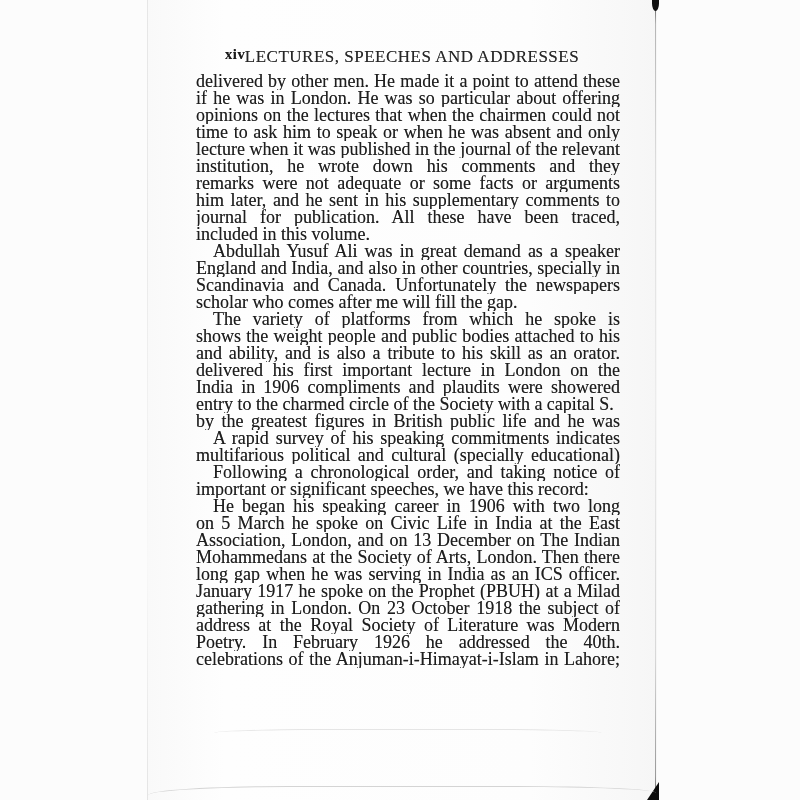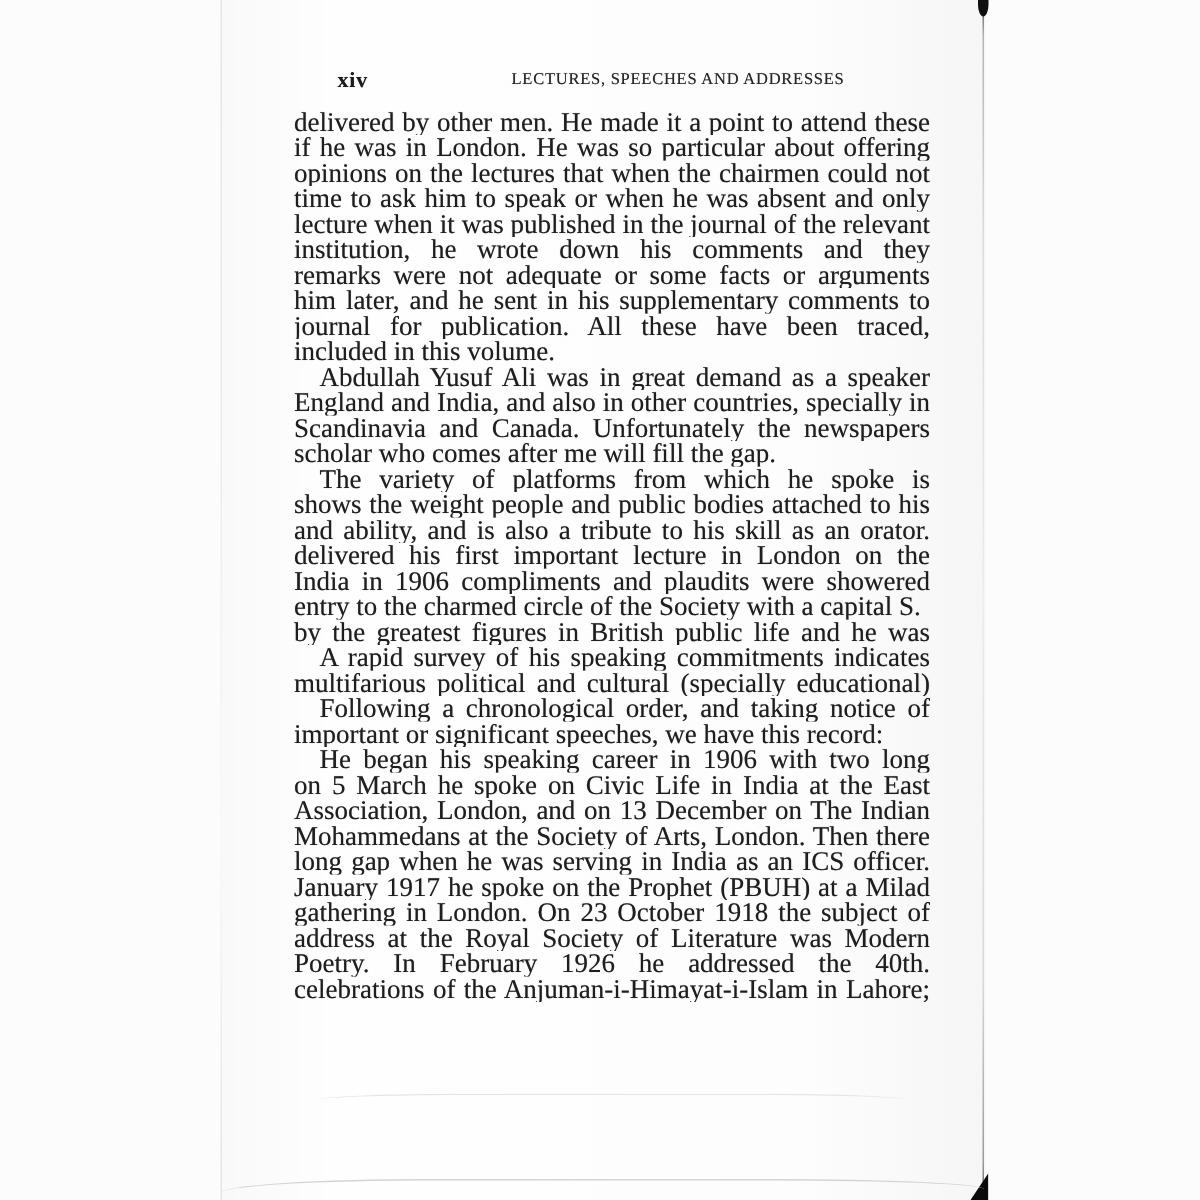--- a/index.html
+++ b/index.html
@@ -49,24 +49,24 @@
   }
   
   .header { position: absolute; left: 0; top: 0; width: 800px; }
   .page-number {
     position: absolute; left: 225px; top: 46px;
     font-weight: bold; font-size: 14.5px; letter-spacing: 0.6px;
     color: #1a1a1a;
     text-shadow: 0 0 0.5px rgba(20,20,20,0.55);
   }
   .running-header {
-    position: absolute; left: 452px; top: 47px;
+    position: absolute; left: 412px; top: 47px;
     transform: translateX(-50%);
     white-space: nowrap;
-    font-size: 11px; letter-spacing: 0.5px;
+    font-size: 17px; letter-spacing: 0.5px;
     color: #262626;
     text-shadow: 0 0 0.5px rgba(30,30,30,0.5);
   }
   
   .text-body {
     position: absolute; left: 196px; top: 73px; width: 424px;
     font-size: 18px; line-height: 17px;
     color: #1e1e1e;
     text-shadow: 0 0 0.5px rgba(25,25,25,0.55);
   }

